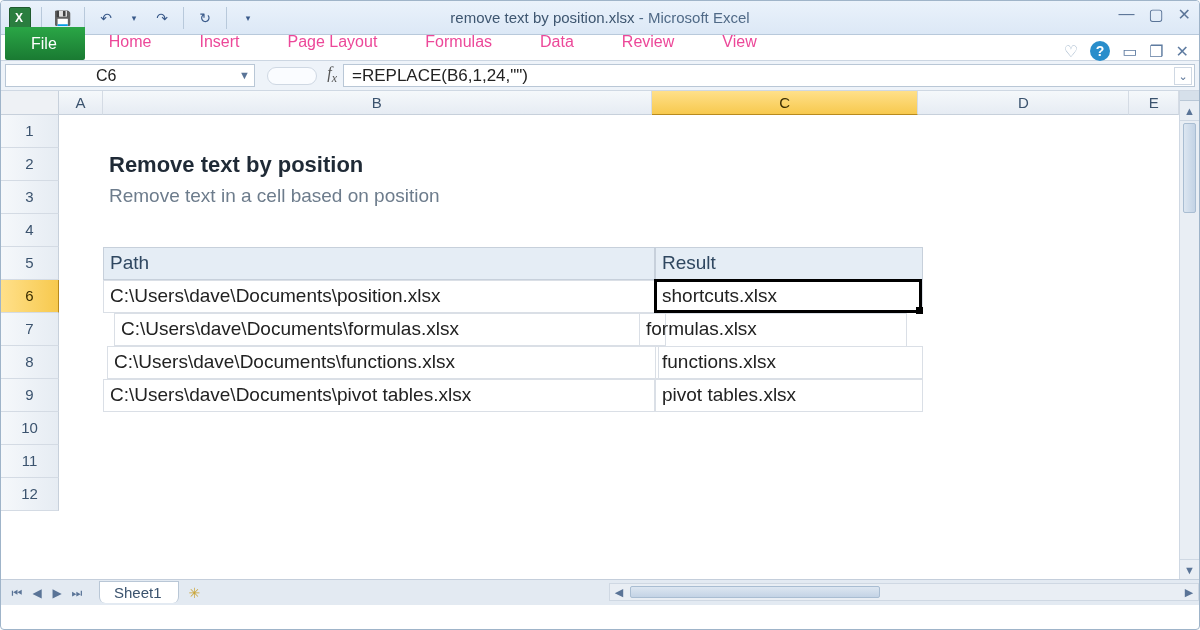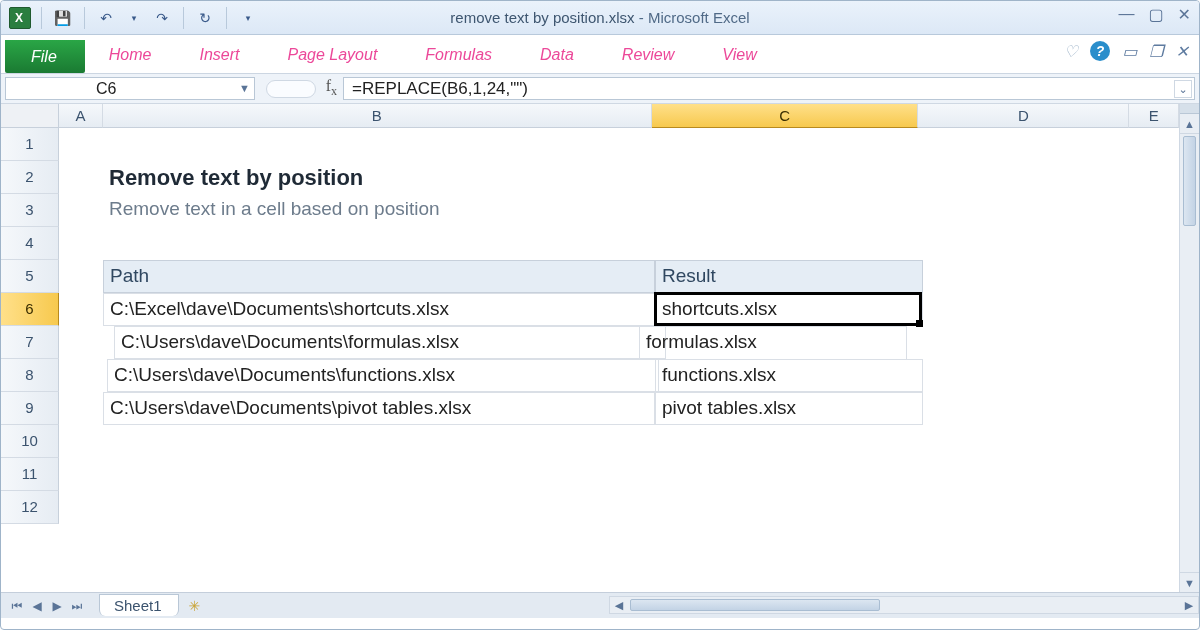--- a/index.html
+++ b/index.html
@@ -62,27 +62,26 @@
   .titlebar-right {
     position: absolute;
     right: 8px; top: 4px;
     display: flex; gap: 14px;
     color: #5a7497;
     font-size: 16px;
   }
 
   
   .ribbon {
-    height: 39px;
+    height: 26px;
     background: #fff;
     border-bottom: 1px solid #ccd6e2;
     display: flex;
     align-items: flex-end;
     position: relative;
-    font-style: italic;
   }
   .file-tab {
     background: #208b3a;
     background: linear-gradient(#2aa646, #1a7a32);
     color: #fff;
     font-size: 16px;
     padding: 7px 28px 7px 26px;
     border-radius: 0 0 2px 2px;
     margin-left: 4px;
     margin-bottom: 0;
@@ -131,20 +130,21 @@
   .namebox-dd {
     position: absolute; right: 4px; top: 4px;
     color: #5a7497; font-size: 11px;
   }
   .fx-oval {
     width: 88px;
     display: flex; align-items: center; justify-content: flex-end;
     padding-right: 6px;
   }
   .fx-label {
+    font-style: italic;
     font-family: "Times New Roman", serif;
     font-size: 16px;
     color: #555;
   }
   .formula-input {
     flex: 1;
     background: #fff;
     border: 1px solid #b9c7d6;
     margin: 3px 4px 3px 0;
     padding-left: 8px;
@@ -417,21 +417,21 @@
         <div class="row-h">12</div>
       </div>
     <div class="cells" id="cells">
 
       <div class="cell title-text" style="left:44px;top:33px;width:700px;height:33px">Remove text by position</div>
       <div class="cell subtitle-text" style="left:44px;top:66px;width:700px;height:33px">Remove text in a cell based on position</div>
 
       <div class="cell hdr-cell" style="left:44px;top:132px;width:552px;height:33px">Path</div>
       <div class="cell hdr-cell" style="left:596px;top:132px;width:268px;height:33px">Result</div>
 
-      <div class="cell data-cell" style="left:44px;top:165px;width:552px;height:33px">C:\Excel\dave\Documents\shortcuts.xlsx</div>
+      <div class="cell data-cell" style="left:44px;top:165px;width:552px;height:33px">C:\Users\dave\Documents\position.xlsx</div>
       <div class="cell data-cell" style="left:596px;top:165px;width:268px;height:33px">shortcuts.xlsx</div>
 
       <div class="cell data-cell" style="left:55px;top:198px;width:552px;height:33px">C:\Users\dave\Documents\formulas.xlsx</div>
       <div class="cell data-cell" style="left:580px;top:198px;width:268px;height:34px">formulas.xlsx</div>
 
       <div class="cell data-cell" style="left:48px;top:231px;width:552px;height:33px">C:\Users\dave\Documents\functions.xlsx</div>
       <div class="cell data-cell" style="left:596px;top:231px;width:268px;height:33px">functions.xlsx</div>
 
       <div class="cell data-cell" style="left:44px;top:264px;width:552px;height:33px">C:\Users\dave\Documents\pivot tables.xlsx</div>
       <div class="cell data-cell" style="left:596px;top:264px;width:268px;height:33px">pivot tables.xlsx</div>

